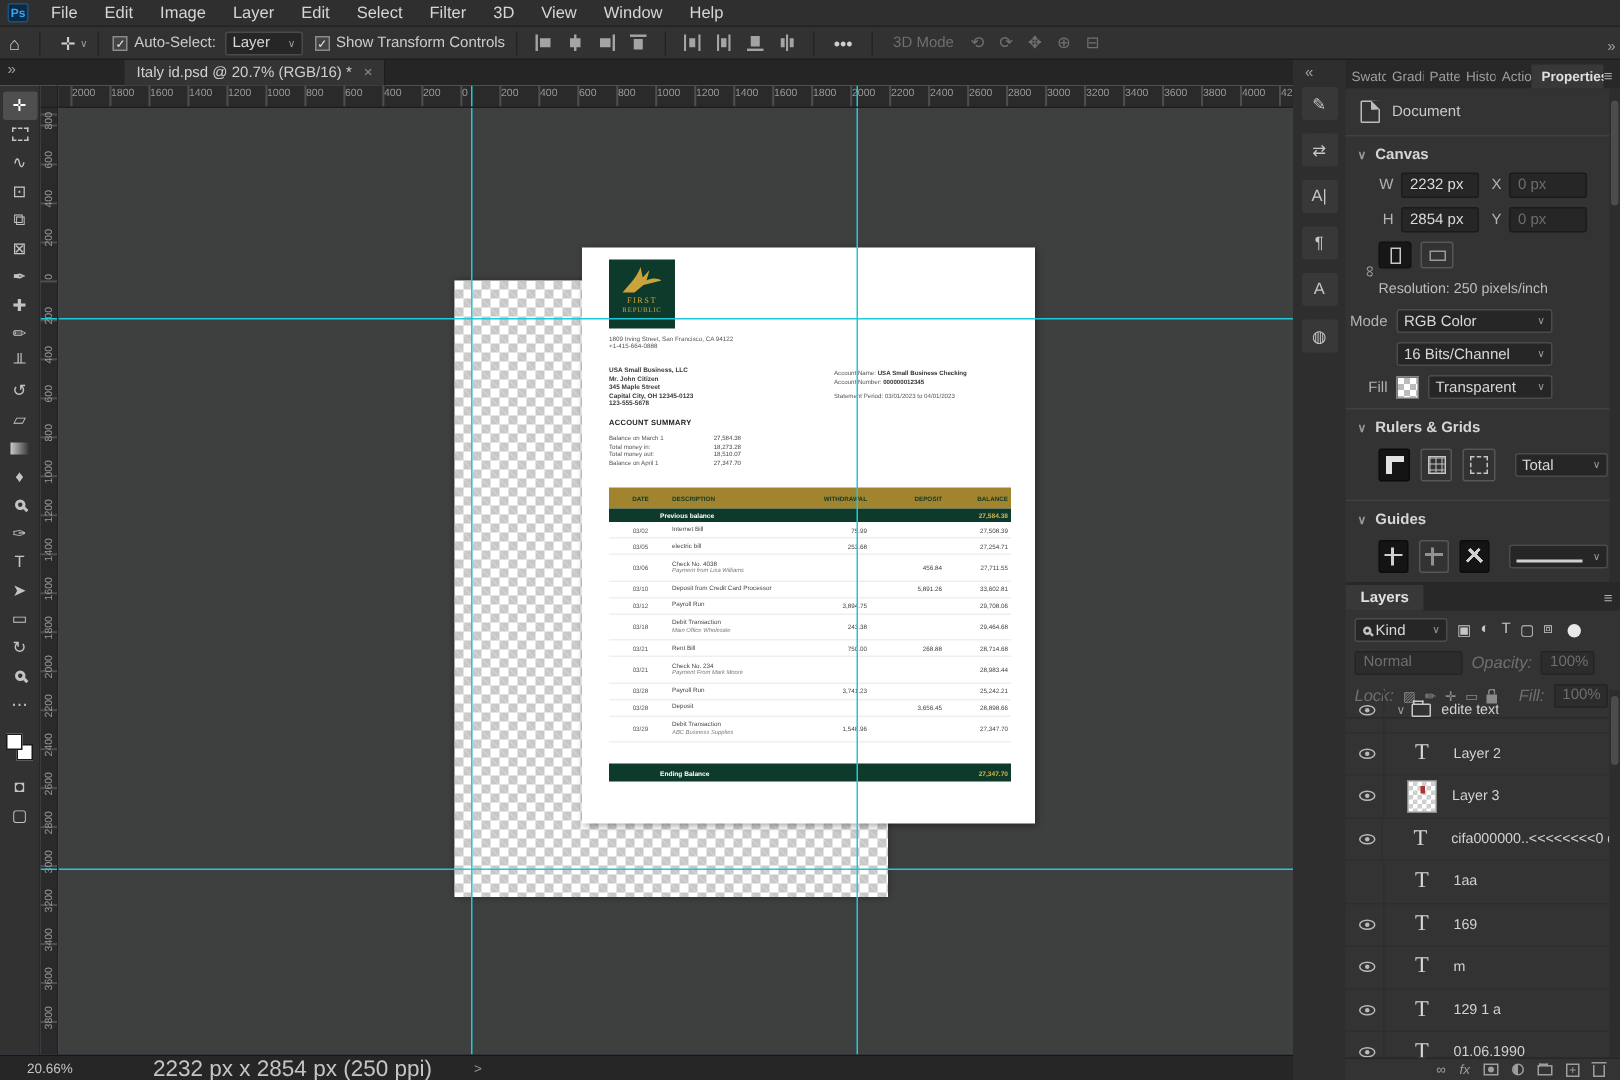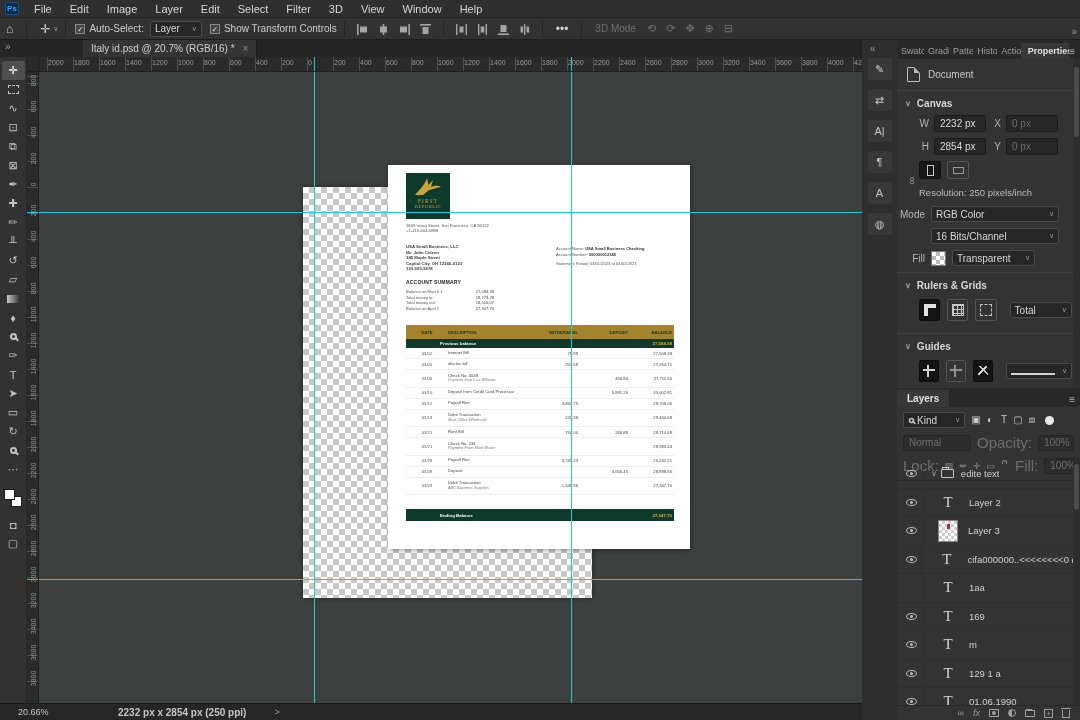--- a/index.html
+++ b/index.html
@@ -131,21 +131,21 @@
   .field.dim{color:#6e6e6e;}
   #linkwh{position:absolute;left:12px;top:62px;color:#9a9a9a;font-size:11px;transform:rotate(90deg);}
   .orient-row{display:flex;gap:6px;margin:2px 0 8px 0;}
   .orient{width:22px;height:18px;border:1px solid #565656;border-radius:2px;display:flex;align-items:center;justify-content:center;}
   .orient.sel{background:#171717;border-color:#111;}
   .orient .p{width:7px;height:11px;border:1px solid #c9c9c9;}
   .orient .l{width:11px;height:7px;border:1px solid #9a9a9a;}
   .res-line{color:#bdbdbd;font-size:9.5px;margin:2px 0 8px 0;}
   .mode-row{display:flex;align-items:center;gap:6px;margin-bottom:6px;}
   .mode-lab{color:#b3b3b3;font-size:10px;width:28px;text-align:right;}
-  .wide-select{width:128px;}
+  .wide-select{width:104px;}
   .fill-swatch{width:15px;height:15px;border:1px solid #777;background:
     linear-gradient(45deg,#bbb 25%,transparent 25%,transparent 75%,#bbb 75%),
     linear-gradient(45deg,#bbb 25%,transparent 25%,transparent 75%,#bbb 75%);background-size:8px 8px;background-position:0 0,4px 4px;background-color:#fff;}
   .sec-div{height:1px;background:#404040;margin:4px 0 0 0;}
   .iconbtn-row{display:flex;align-items:center;gap:7px;padding:4px 8px 8px 22px;}
   .iconbtn{width:24px;height:22px;border:1px solid #565656;border-radius:2px;color:#c6c6c6;font-size:12px;display:flex;align-items:center;justify-content:center;}
   .iconbtn.sel{background:#141414;border-color:#0c0c0c;color:#fff;}
   .grid-ic{width:12px;height:12px;background:
      linear-gradient(#c6c6c6 1px,transparent 1px),linear-gradient(90deg,#c6c6c6 1px,transparent 1px);background-size:4px 4px;border:1px solid #c6c6c6;}
   .corner-ic{width:12px;height:12px;border:1px dashed #c6c6c6;position:relative;}
@@ -160,21 +160,21 @@
   .ltab{background:#383838;color:#e0e0e0;font-size:10px;font-weight:bold;padding:3px 10px;}
   #layers-menu{margin-left:auto;color:#b5b5b5;font-size:10px;padding:0 5px 2px 0;}
   #filter-row{display:flex;align-items:center;gap:4px;padding:5px 6px 4px 6px;}
   #kind-select{width:62px;}
   .kind-mag{transform:scale(.8);margin-right:2px;}
   .filt-ic{color:#c6c6c6;font-size:10px;width:14px;text-align:center;}
   .filt-toggle{width:9px;height:9px;border-radius:50%;background:#e8e8e8;margin-left:2px;}
   #blend-row{display:flex;align-items:center;gap:6px;padding:2px 6px 4px 6px;}
   .dimfield{background:#2c2c2c;border:1px solid #242424;color:#6f6f6f;font-size:10px;height:16px;line-height:14px;padding:0 5px;border-radius:2px;}
   #blend-field{width:72px;}
-  .dimlab{color:#6f6f6f;font-size:15px;}
+  .dimlab{color:#6f6f6f;font-size:11px;font-style:italic;}
   #opacity-field{width:36px;}
   #lock-row{display:flex;align-items:center;gap:6px;padding:2px 6px 6px 6px;border-bottom:1px solid #2a2a2a;}
   .lock-ic{color:#8a8a8a;font-size:9px;}
   .padlock{width:7px;height:6px;background:#8a8a8a;position:relative;margin-top:3px;}
   .padlock::before{content:"";position:absolute;left:1px;top:-4px;width:3px;height:3px;border:1px solid #8a8a8a;border-bottom:none;border-radius:3px 3px 0 0;}
   #fill-field{width:36px;}
   #layer-rows{position:absolute;left:0;top:72px;width:176px;bottom:14px;overflow:hidden;}
   .lrow{height:28.5px;display:flex;align-items:center;border-bottom:1px solid #2e2e2e;padding-left:4px;}
   .eye-cell{width:22px;display:flex;align-items:center;justify-content:center;border-right:1px solid #2e2e2e;align-self:stretch;}
   .eye{width:11px;height:7px;border:1px solid #b9b9b9;border-radius:50%;position:relative;}
@@ -198,21 +198,21 @@
   .halfcircle{width:8px;height:8px;border-radius:50%;border:1px solid #9d9d9d;background:linear-gradient(90deg,#9d9d9d 50%,transparent 50%);}
   .folder-sm{width:10px;height:7px;border:1px solid #9d9d9d;position:relative;}
   .folder-sm::before{content:"";position:absolute;left:0;top:-2px;width:4px;height:1px;border:1px solid #9d9d9d;border-bottom:none;}
   .plusbox{width:9px;height:9px;border:1px solid #9d9d9d;color:#9d9d9d;font-size:8px;line-height:8px;text-align:center;}
   .trash{width:8px;height:8px;border:1px solid #9d9d9d;border-top:none;position:relative;margin-top:2px;}
   .trash::before{content:"";position:absolute;left:-2px;top:-2px;width:10px;height:1px;background:#9d9d9d;}
 
   
   #statusbar{position:absolute;left:0;top:703px;width:862px;height:17px;background:#262626;border-top:1px solid #161616;display:flex;align-items:center;}
   #status-zoom{color:#c5c5c5;font-size:9px;margin-left:18px;width:60px;}
-  #status-info{color:#c5c5c5;font-size:10px;margin-left:40px;font-weight:bold;}
+  #status-info{color:#c5c5c5;font-size:15px;margin-left:24px;}
   #status-chev{color:#9a9a9a;font-size:9px;margin-left:28px;}
 </style>
 </head>
 <body>
 
 <div id="stage">
 
   <div id="menubar">
     <div class="ps-logo">Ps</div>
     <div id="menu-items" style="display:flex;">

